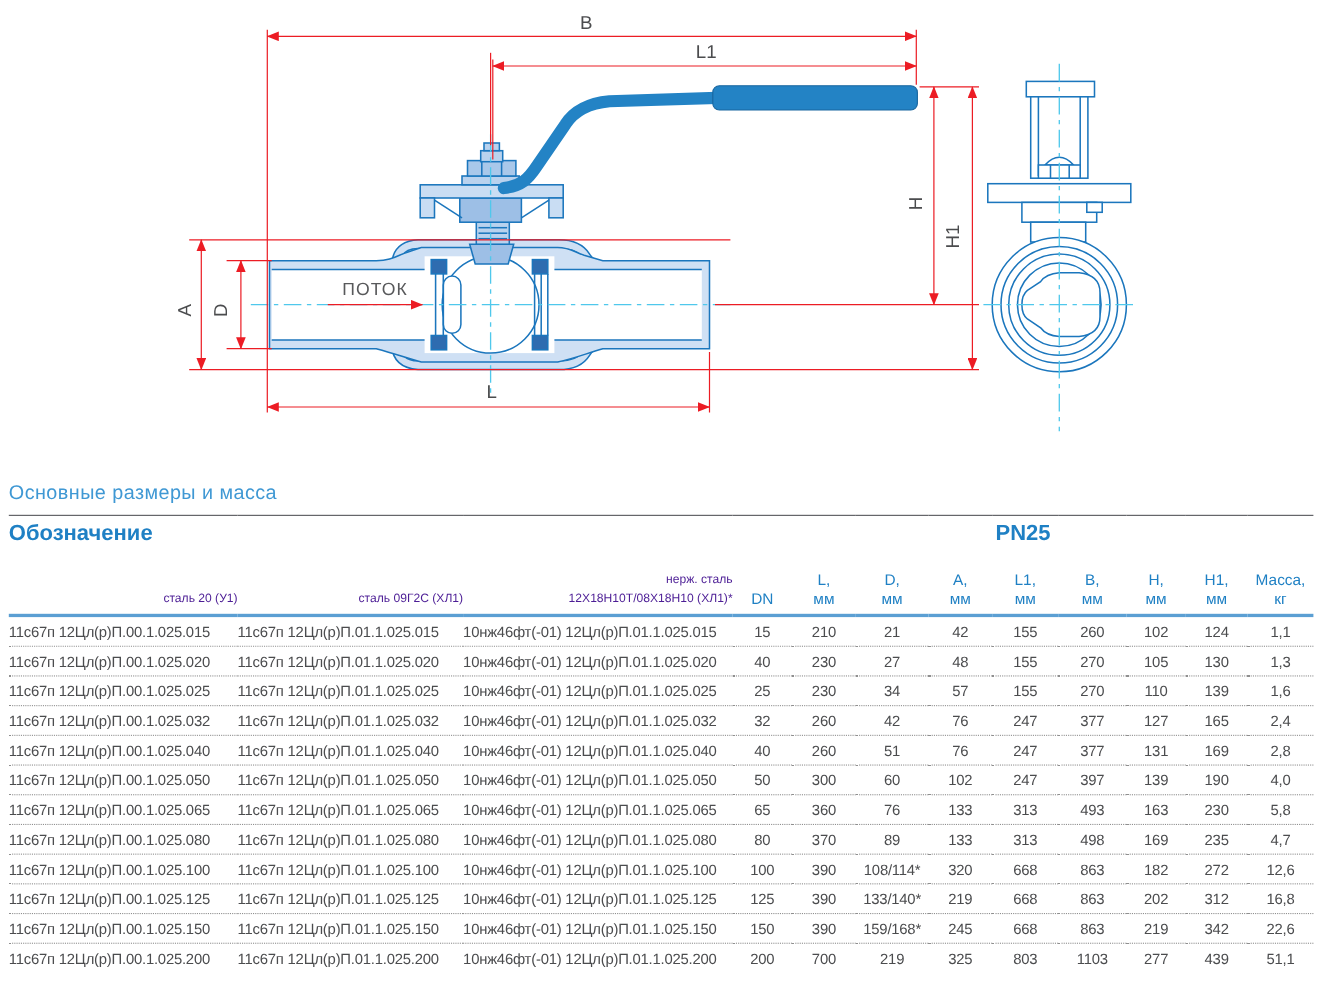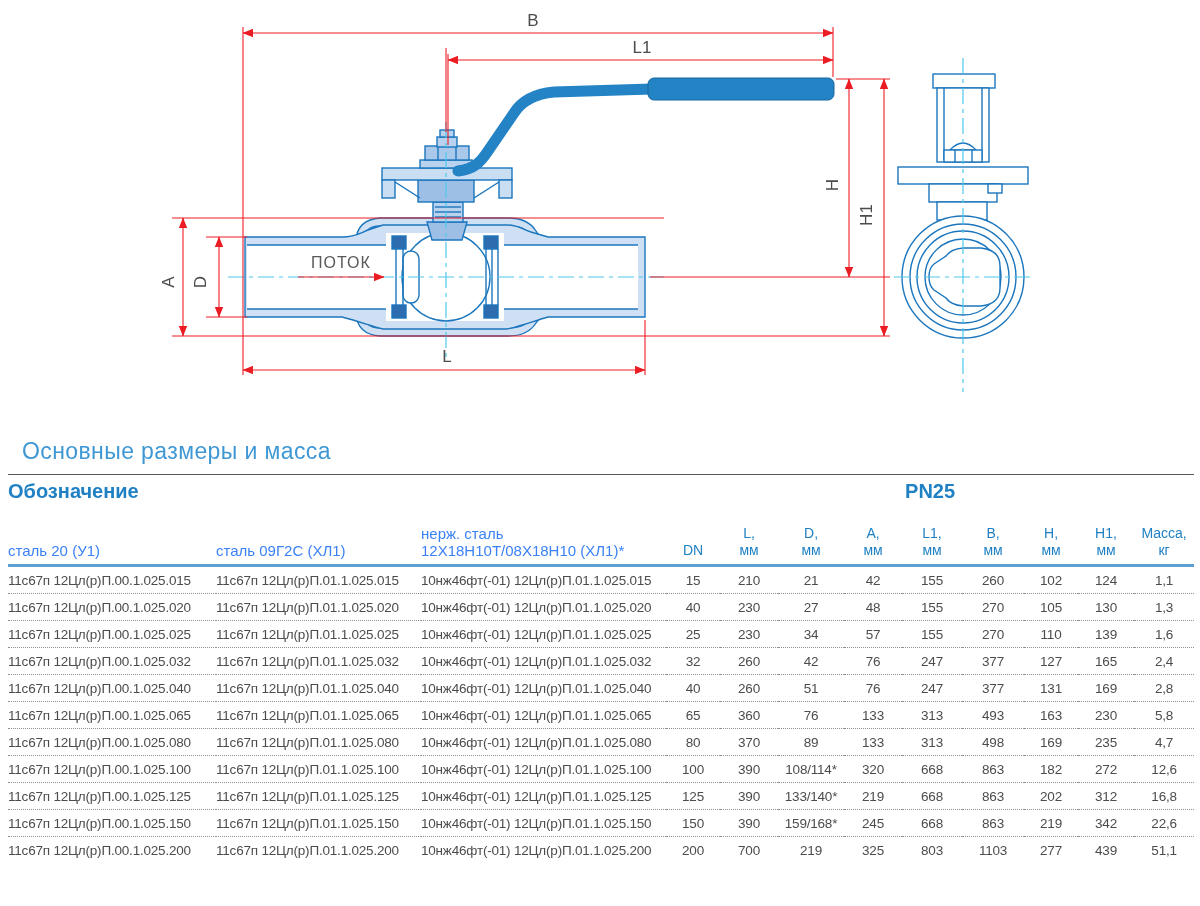--- a/index.html
+++ b/index.html
@@ -1,27 +1,27 @@
 <!DOCTYPE html>
 <html><head>
 <meta charset="utf-8">
 <style>
   html,body{margin:0;padding:0;background:#ffffff;}
   body{width:1200px;height:906px;position:relative;font-family:"Liberation Sans",sans-serif;overflow:hidden;}
   .drawing{position:absolute;left:0;top:0;width:1200px;height:435px;}
   .content{position:absolute;left:8px;top:438px;width:1186px;}
-  .section-title{color:#3f98d4;font-size:23px;font-weight:400;letter-spacing:.4px;margin:0 0 9px 14px;}
+  .section-title{color:#3f98d4;font-size:18px;font-weight:400;letter-spacing:.4px;margin:0 0 9px 0;}
   table.dims{border-collapse:collapse;table-layout:fixed;width:1186px;}
   table.dims th,table.dims td{padding:0;font-weight:normal;}
   tr.hrow1 th{border-top:1px solid #55565a;height:32px;vertical-align:middle;
     color:#1f80c4;font-size:20px;font-weight:bold;}
   .th-des{text-align:left;padding-left:2px;}
   .th-pn{text-align:center;}
   tr.hrow2 th{border-bottom:3px solid #5b9fd3;height:52px;vertical-align:bottom;padding-bottom:5px;}
-  .th-mat{text-align:left;color:#3b82f6;font-size:15px;line-height:17px;padding-left:2px;}
+  .th-mat{text-align:right;color:#4c1d95;font-size:11px;line-height:17px;padding-left:2px;}
   .th-mat span{display:block;}
   .th-dim{text-align:center;color:#1f80c4;font-size:14px;font-weight:bold;line-height:17px;}
   .th-dim span{display:block;}
   .th-dim span:empty{display:none;}
   .th-dn{vertical-align:middle;padding-bottom:12px;}
   tbody td{height:26px;border-bottom:1px dotted #8f8f8f;color:#4b4c4e;font-size:13.5px;letter-spacing:-.2px;vertical-align:middle;}
   tbody tr:last-child td{border-bottom:none;}
   td.c-des{text-align:left;padding-left:2px;}
   td.c-num{text-align:center;}
   svg text{font-family:"Liberation Sans",sans-serif;}
@@ -290,20 +290,34 @@
           <td class="c-num">260</td>
           <td class="c-num">51</td>
           <td class="c-num">76</td>
           <td class="c-num">247</td>
           <td class="c-num">377</td>
           <td class="c-num">131</td>
           <td class="c-num">169</td>
           <td class="c-num">2,8</td>
         </tr>
         <tr>
+          <td class="c-des">11с67п 12Цл(р)П.00.1.025.050</td>
+          <td class="c-des">11с67п 12Цл(р)П.01.1.025.050</td>
+          <td class="c-des">10нж46фт(-01) 12Цл(р)П.01.1.025.050</td>
+          <td class="c-num">50</td>
+          <td class="c-num">300</td>
+          <td class="c-num">60</td>
+          <td class="c-num">102</td>
+          <td class="c-num">247</td>
+          <td class="c-num">397</td>
+          <td class="c-num">139</td>
+          <td class="c-num">190</td>
+          <td class="c-num">4,0</td>
+        </tr>
+        <tr>
           <td class="c-des">11с67п 12Цл(р)П.00.1.025.065</td>
           <td class="c-des">11с67п 12Цл(р)П.01.1.025.065</td>
           <td class="c-des">10нж46фт(-01) 12Цл(р)П.01.1.025.065</td>
           <td class="c-num">65</td>
           <td class="c-num">360</td>
           <td class="c-num">76</td>
           <td class="c-num">133</td>
           <td class="c-num">313</td>
           <td class="c-num">493</td>
           <td class="c-num">163</td>

